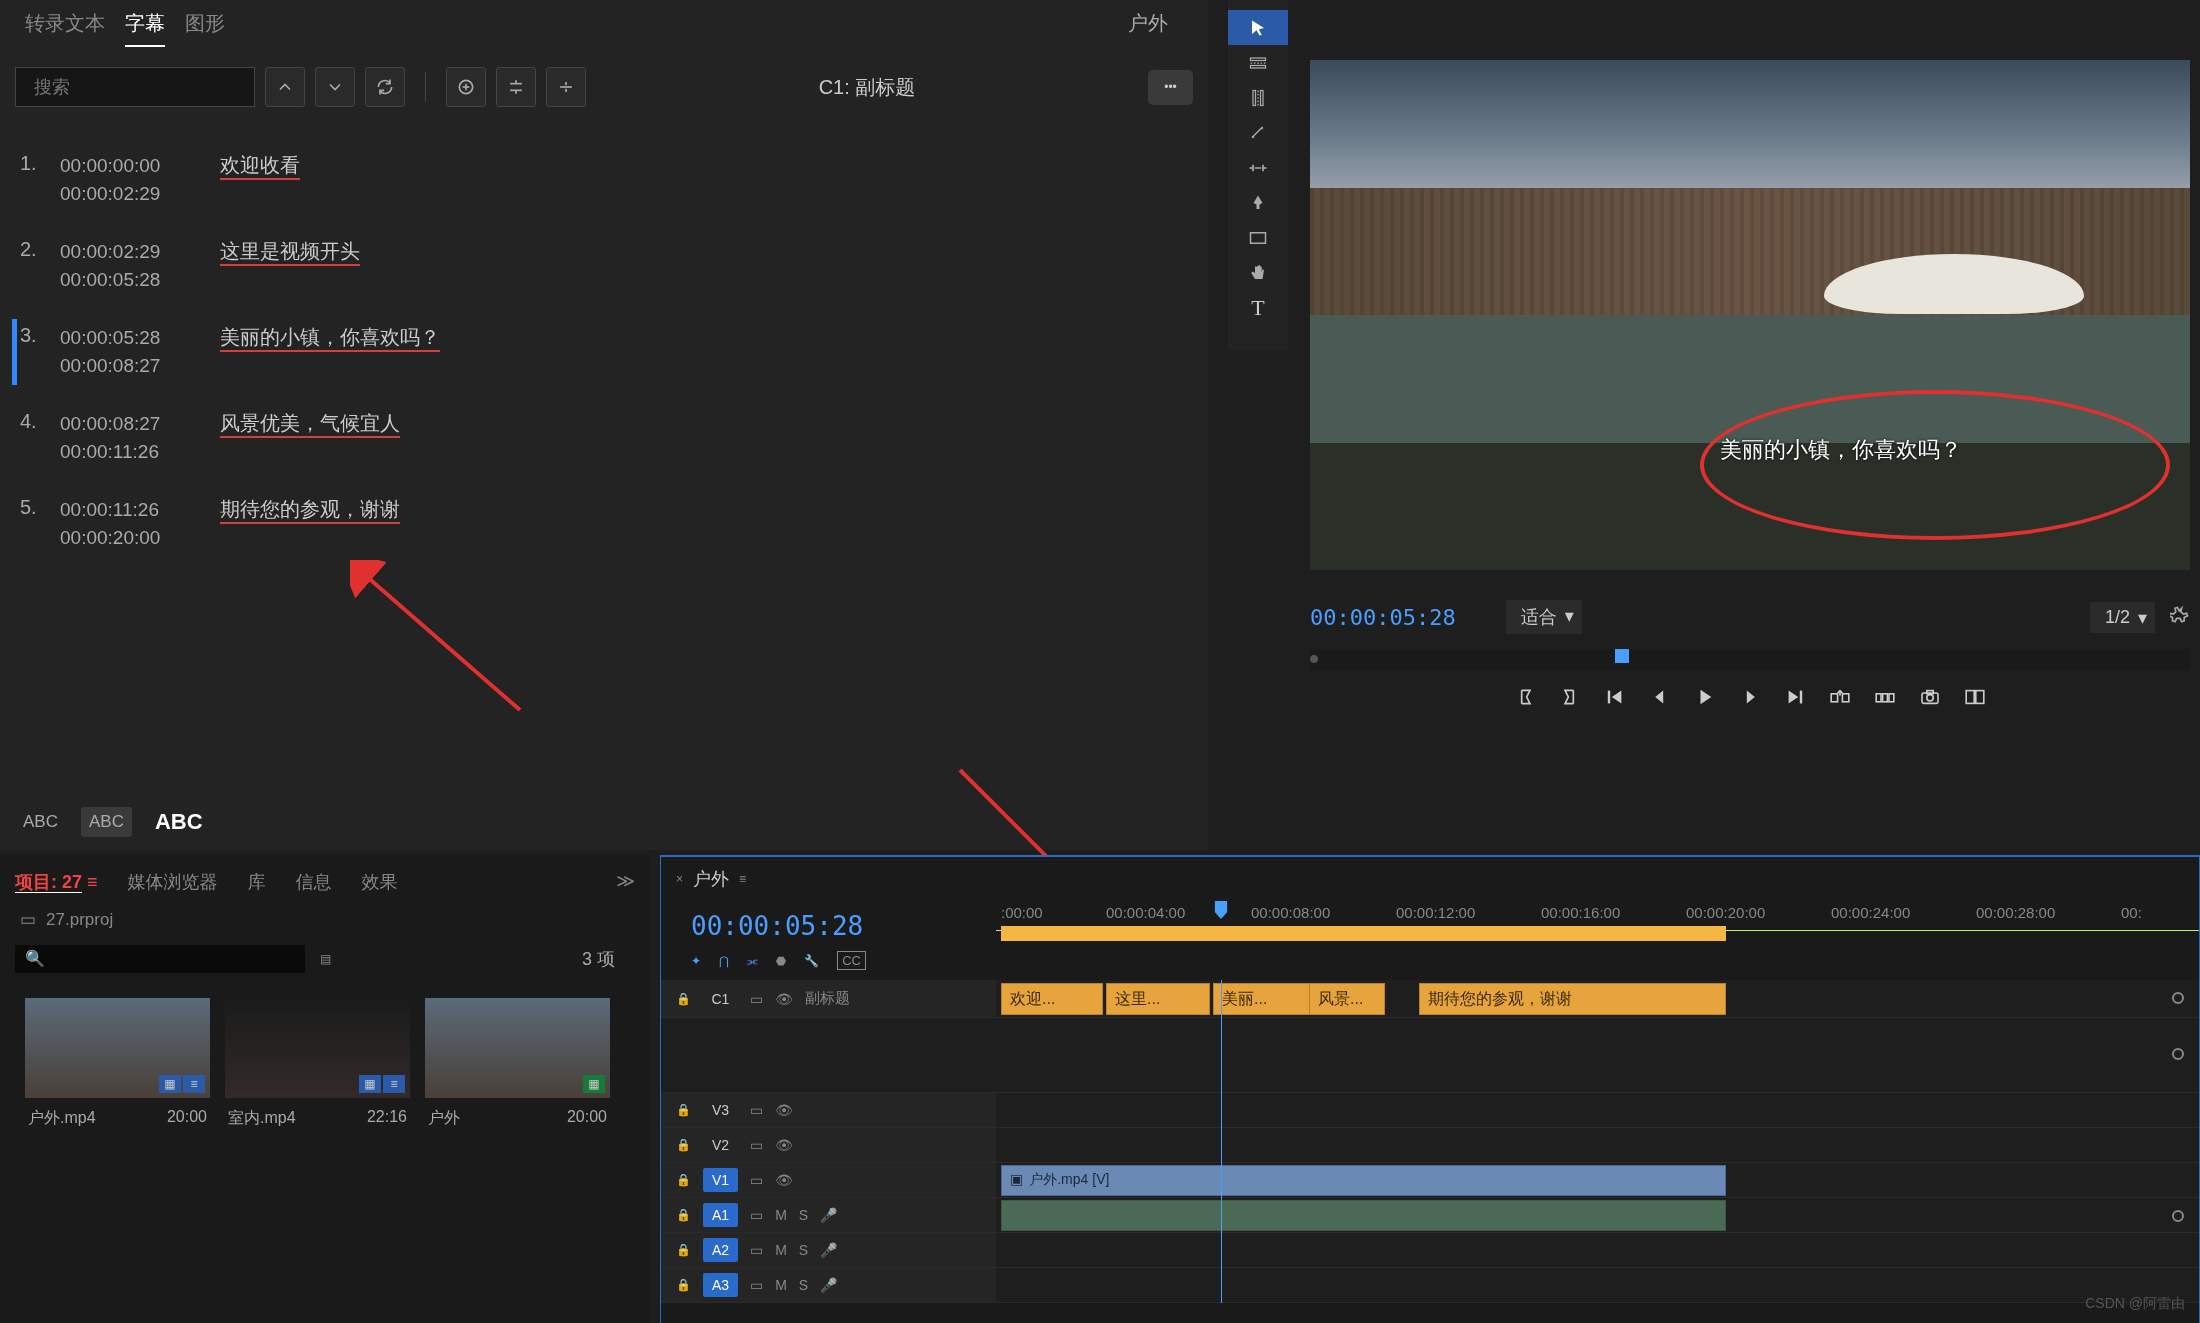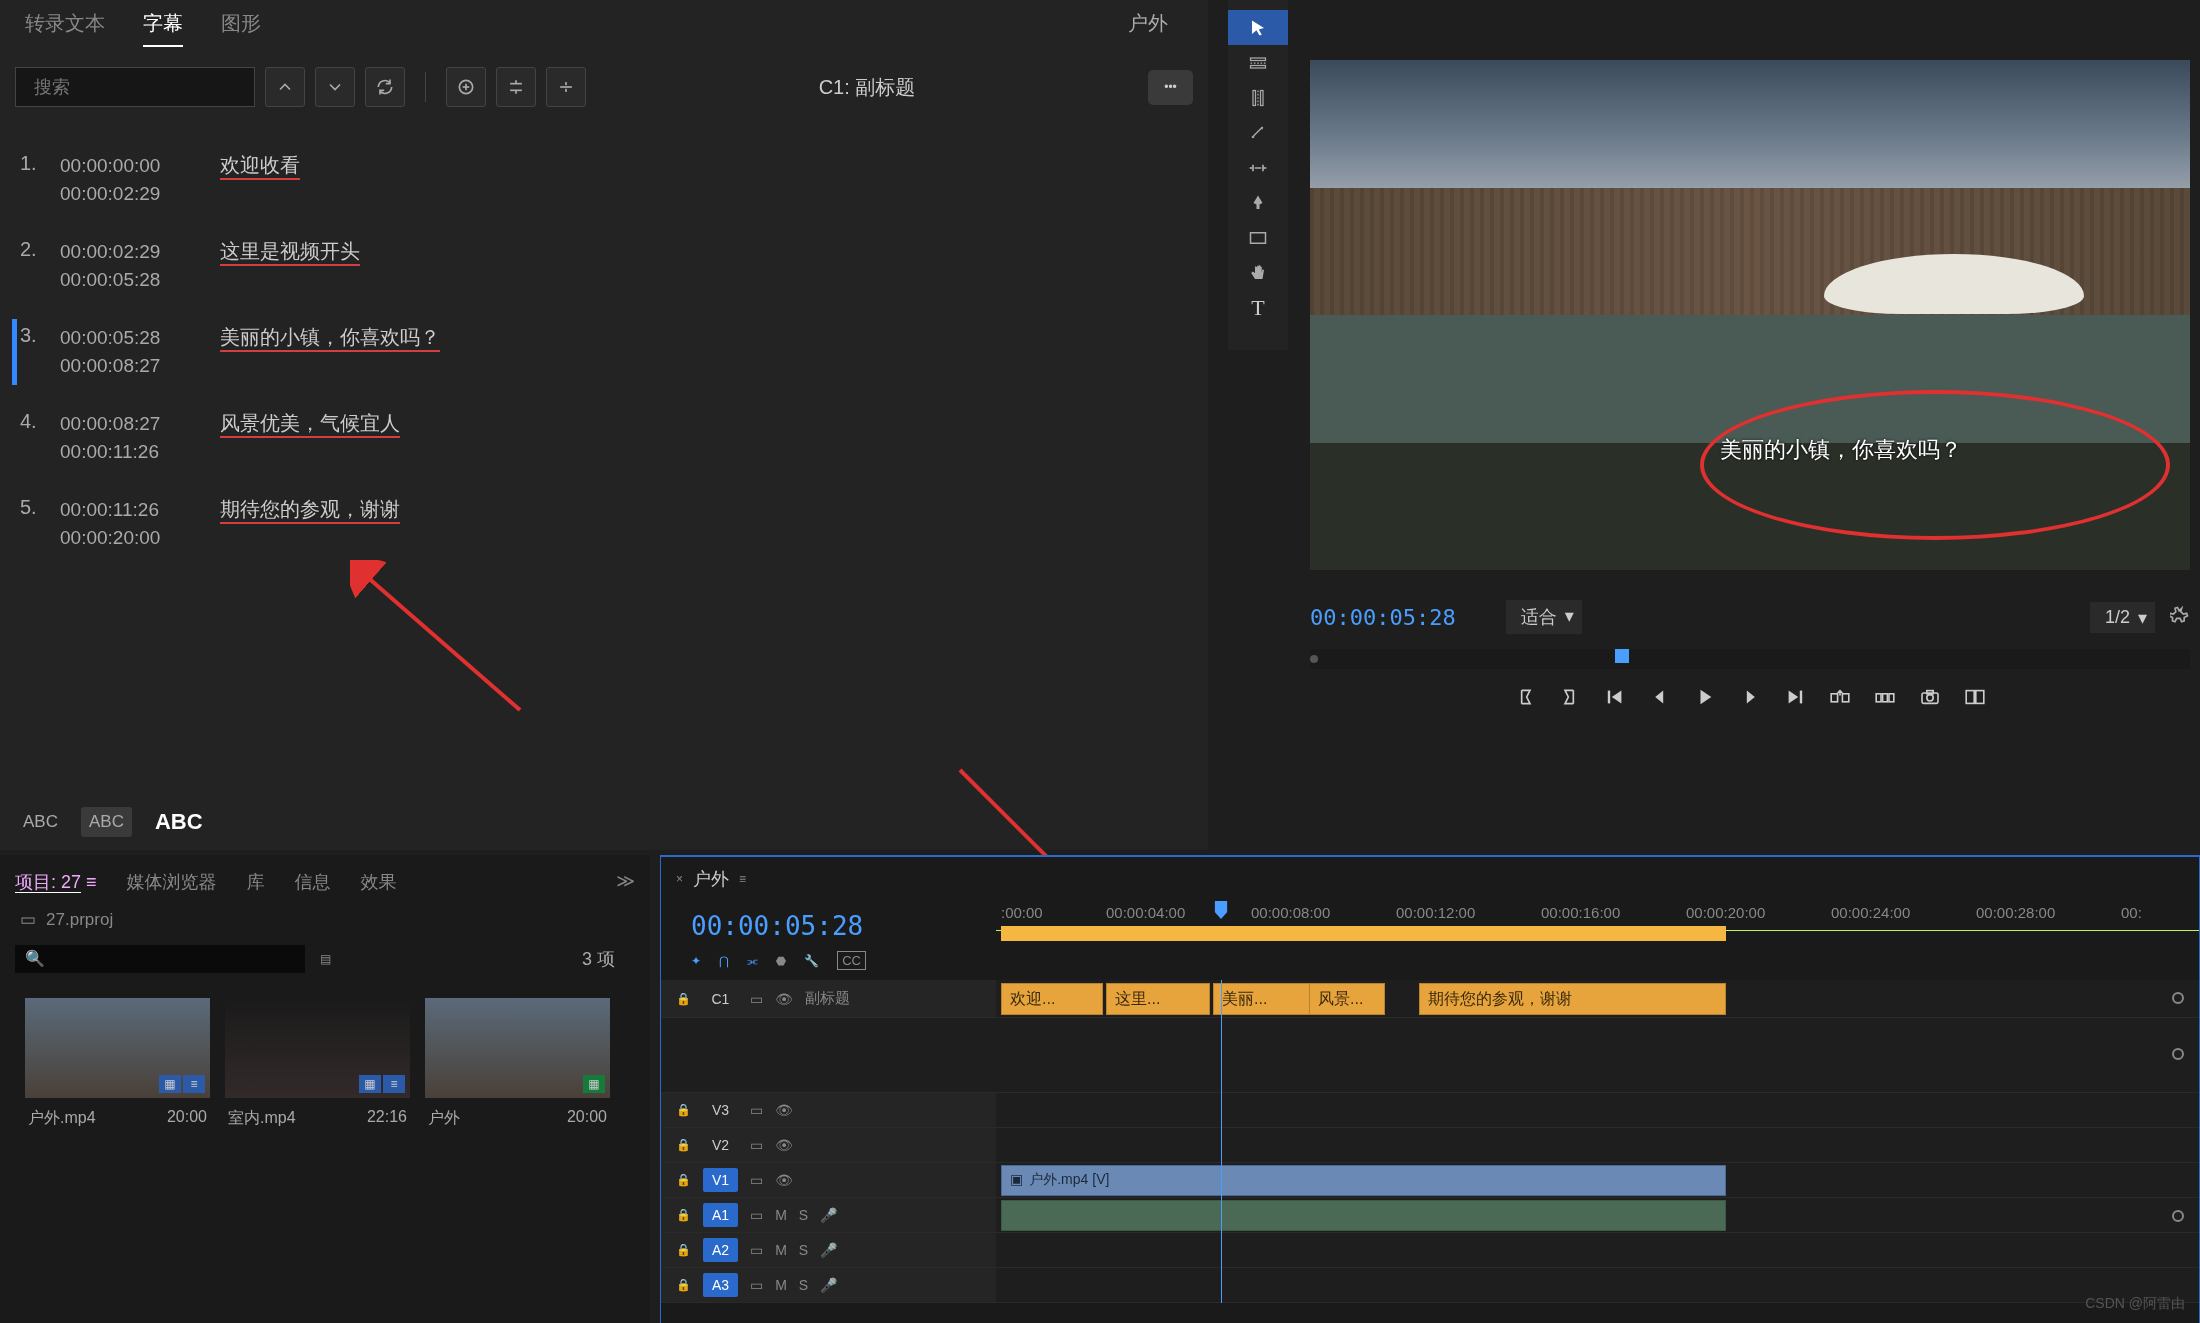--- a/index.html
+++ b/index.html
@@ -1,20 +1,20 @@
 <!DOCTYPE html>
 <html><head>
 <meta charset="utf-8">
 <style>
 * { margin: 0; padding: 0; box-sizing: border-box; font-family: "Microsoft YaHei", Arial, sans-serif; }
 body { background: #1e1e1e; color: #ccc; font-size: 12px; overflow: hidden; width: 2200px; height: 1323px; position: relative; }
 
 
 .left-panel { position: absolute; left: 0; top: 0; width: 1208px; height: 850px; background: #232323; }
-.tabs-top { display: flex; padding: 10px 25px; gap: 38px; }
+.tabs-top { display: flex; padding: 10px 25px; gap: 20px; }
 .tab-top { color: #888; font-size: 20px; cursor: pointer; padding-bottom: 8px; }
 .tab-top.active { color: #fff; border-bottom: 2px solid #fff; }
 .tab-right { position: absolute; right: 40px; top: 10px; color: #aaa; font-size: 20px; }
 
 .search-row { display: flex; align-items: center; padding: 10px 15px; gap: 10px; }
 .search-box { display: flex; align-items: center; background: #161616; border: 1px solid #444; width: 240px; height: 40px; padding: 0 10px; }
 .search-box input { background: transparent; border: none; color: #aaa; font-size: 18px; outline: none; flex: 1; margin-left: 8px; }
 .icon-btn { width: 40px; height: 40px; background: #2a2a2a; border: 1px solid #444; display: flex; align-items: center; justify-content: center; cursor: pointer; border-radius: 3px; }
 .icon-btn svg { width: 20px; height: 20px; }
 .sep-vert { width: 1px; height: 30px; background: #444; margin: 0 10px; }
@@ -69,21 +69,21 @@
 .prog-scrub-dot { position: absolute; left: 0; top: 6px; width: 8px; height: 8px; background: #555; border-radius: 50%; }
 .prog-playhead { position: absolute; top: 0; width: 14px; height: 14px; background: #4a9eff; }
 
 .transport { display: flex; gap: 20px; justify-content: center; align-items: center; }
 .trans-btn { width: 25px; height: 25px; display: flex; align-items: center; justify-content: center; cursor: pointer; color: #ccc; }
 
 
 .project-panel { position: absolute; left: 0; top: 855px; width: 650px; height: 470px; background: #1a1a1a; }
 .proj-tabs { display: flex; padding: 15px 15px 10px 15px; gap: 30px; color: #888; font-size: 18px; }
 .proj-tab { cursor: pointer; }
-.proj-tab.active { color: #f0abfc; }
+.proj-tab.active { color: #ef4444; font-weight: bold; }
 .proj-tab.active .underline { border-bottom: 1px solid #fff; }
 .proj-chevron { margin-left: auto; }
 .proj-sub { padding: 5px 20px; display: flex; align-items: center; gap: 10px; color: #888; font-size: 17px; }
 .proj-search-row { padding: 10px 15px; display: flex; align-items: center; }
 .proj-search { background: #0a0a0a; border: none; width: 290px; height: 28px; color: #aaa; padding: 0 10px; font-size: 16px; }
 .items-count { margin-left: auto; margin-right: 20px; color: #aaa; font-size: 18px; }
 .thumbs { display: flex; gap: 15px; padding: 15px 25px; }
 .thumb-card { width: 185px; }
 .thumb-img { width: 185px; height: 100px; background: #333; position: relative; }
 .thumb-img.t1 { background: linear-gradient(#5a6a7a, #4a4038); }

